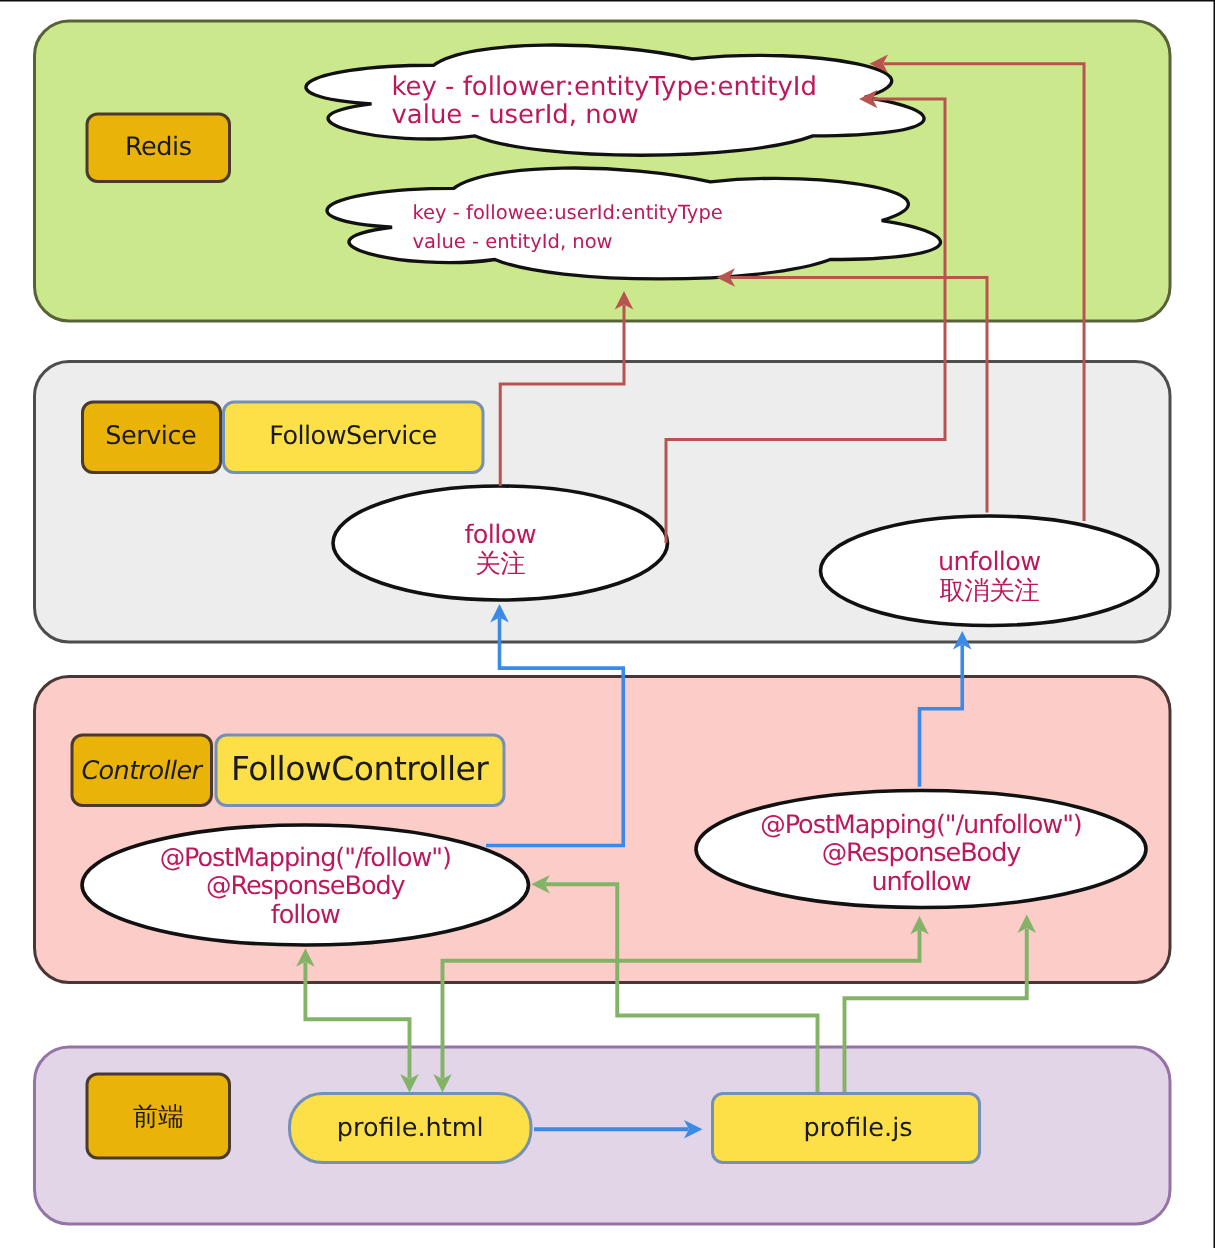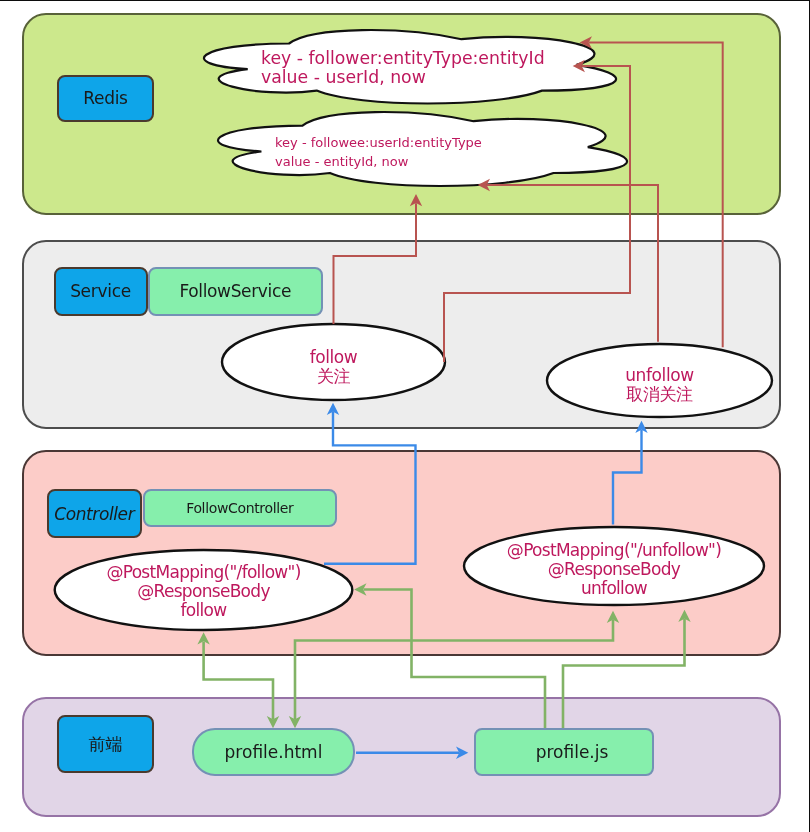--- a/index.html
+++ b/index.html
@@ -12,24 +12,24 @@
   .frame-right{position:absolute;left:808.6px;top:0;width:1.4px;height:832px;background:#0c0c0c;}
 
   .layer{position:absolute;box-sizing:border-box;border-radius:24px;}
   .layer-redis     {background:#cce88c;border:2.2px solid #586239;}
   .layer-service   {background:#ededed;border:2.2px solid #4d4d4d;}
   .layer-controller{background:#fcccc8;border:2.2px solid #4a3735;}
   .layer-frontend  {background:#e1d5e7;border:2.2px solid #9673a6;}
 
   .tag{position:absolute;box-sizing:border-box;display:flex;align-items:center;
        justify-content:center;border-radius:8px;text-align:center;white-space:nowrap;
-       background:#0ea5e9;border:2px solid #4a3a2e;color:#1a1a1a;z-index:4;}
+       background:#eab308;border:2px solid #4a3a2e;color:#1a1a1a;z-index:4;}
   .cls{position:absolute;box-sizing:border-box;display:flex;align-items:center;
        justify-content:center;border-radius:8px;text-align:left;white-space:nowrap;
-       background:#86efac;border:2px solid #7491b5;color:#1a1a1a;z-index:3;}
+       background:#fde047;border:2px solid #7491b5;color:#1a1a1a;z-index:3;}
 
   svg.ov{position:absolute;left:0;top:0;width:810px;height:832px;overflow:visible;}
   .nodetext{position:absolute;display:flex;flex-direction:column;align-items:center;
             justify-content:center;text-align:center;color:#be185d;white-space:nowrap;
             z-index:6;pointer-events:none;}
   .nodetext div{line-height:19px;}
 </style>
 </head>
 <body>
 
@@ -39,21 +39,21 @@
   <div class="layer layer-service" style="left:22px;top:240px;width:759px;height:188.5px;"></div>
   <div class="layer layer-controller" style="left:22px;top:450px;width:759px;height:205.5px;"></div>
   <div class="layer layer-frontend" style="left:22px;top:697px;width:759px;height:120px;"></div>
 
   <div class="tag" style="left:57px;top:74.7px;width:97px;height:47.5px;font-size:17px;letter-spacing:-0.3px;">Redis</div>
 
   <div class="tag" style="left:53.5px;top:266.5px;width:94px;height:49px;font-size:17px;letter-spacing:-0.3px;">Service</div>
   <div class="cls" style="left:148px;top:266.5px;width:174.5px;height:49px;font-size:17px;letter-spacing:-0.35px;">FollowService</div>
 
   <div class="tag" style="left:46.5px;top:489px;width:95.5px;height:49px;font-size:17px;letter-spacing:-0.4px;font-style:italic;">Controller</div>
-  <div class="cls" style="left:142.8px;top:489px;width:194px;height:38px;font-size:14px;letter-spacing:-0.35px;">FollowController</div>
+  <div class="cls" style="left:142.8px;top:489px;width:194px;height:49px;font-size:22px;letter-spacing:-0.35px;">FollowController</div>
 
   <div class="tag" style="left:57px;top:715px;width:97px;height:58px;font-size:17px;">前端</div>
 
   <div class="cls" style="left:192px;top:728px;width:163px;height:48px;font-size:17px;border-radius:23px;">profile.html</div>
   <div class="cls" style="left:474px;top:728px;width:180px;height:48px;font-size:17px;padding-left:16px;">profile.js</div>
 
   <svg class="ov" viewBox="0 0 810 832">
     <defs>
       <marker id="ah-red" markerWidth="16" markerHeight="16" refX="4" refY="8" orient="auto" markerUnits="userSpaceOnUse" overflow="visible">
         <path d="M1,1.8 L13.3,8 L1,14.2 L4.3,8 Z" fill="#b85450"></path>

